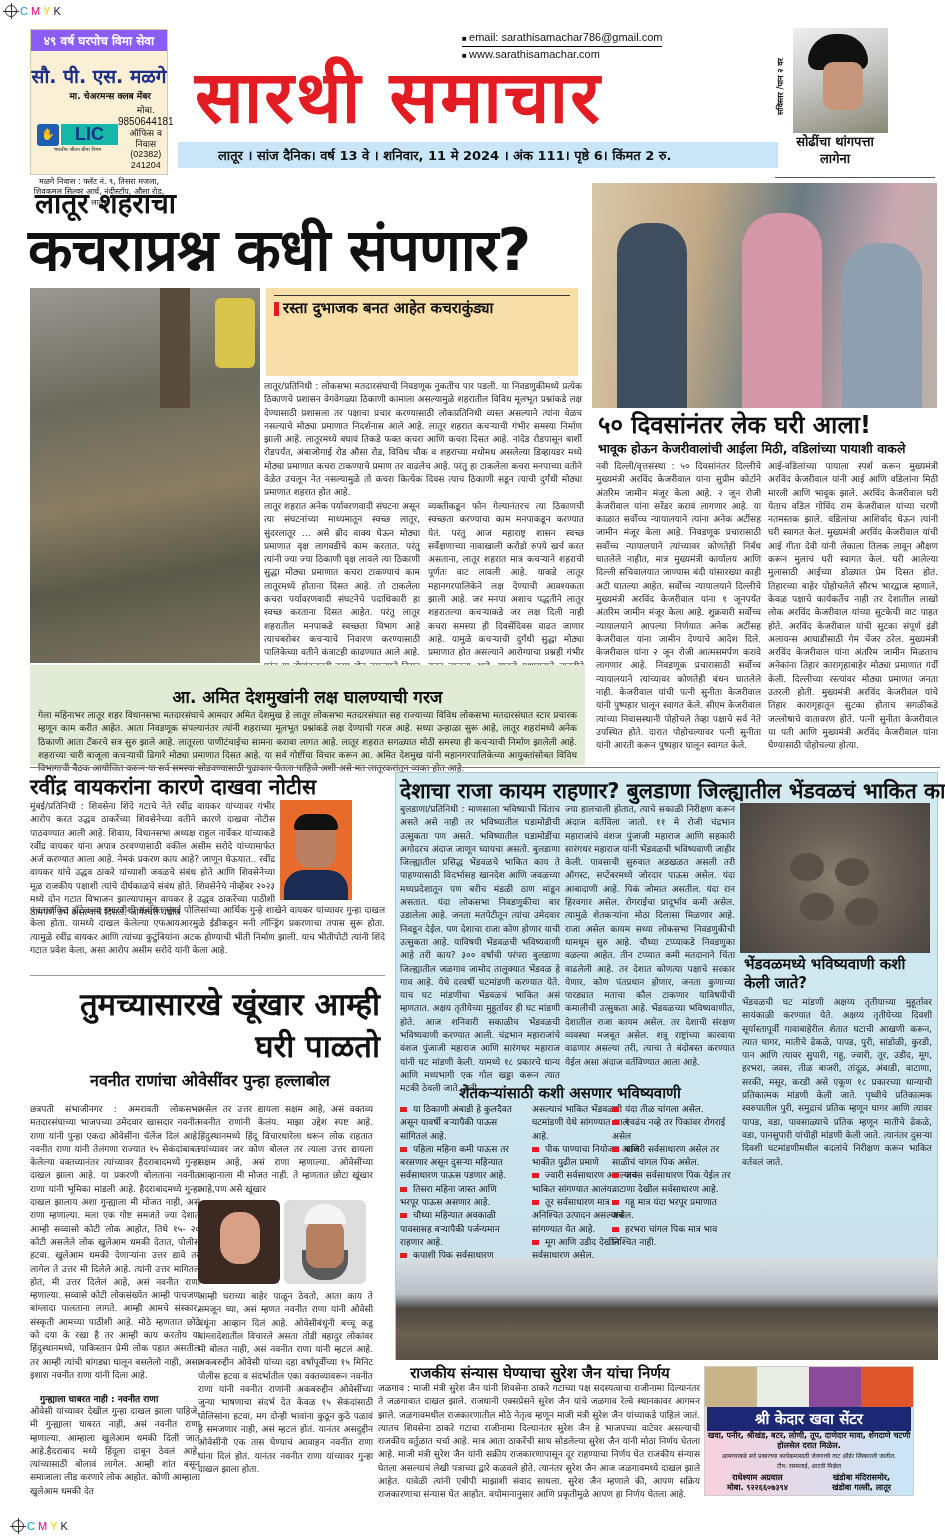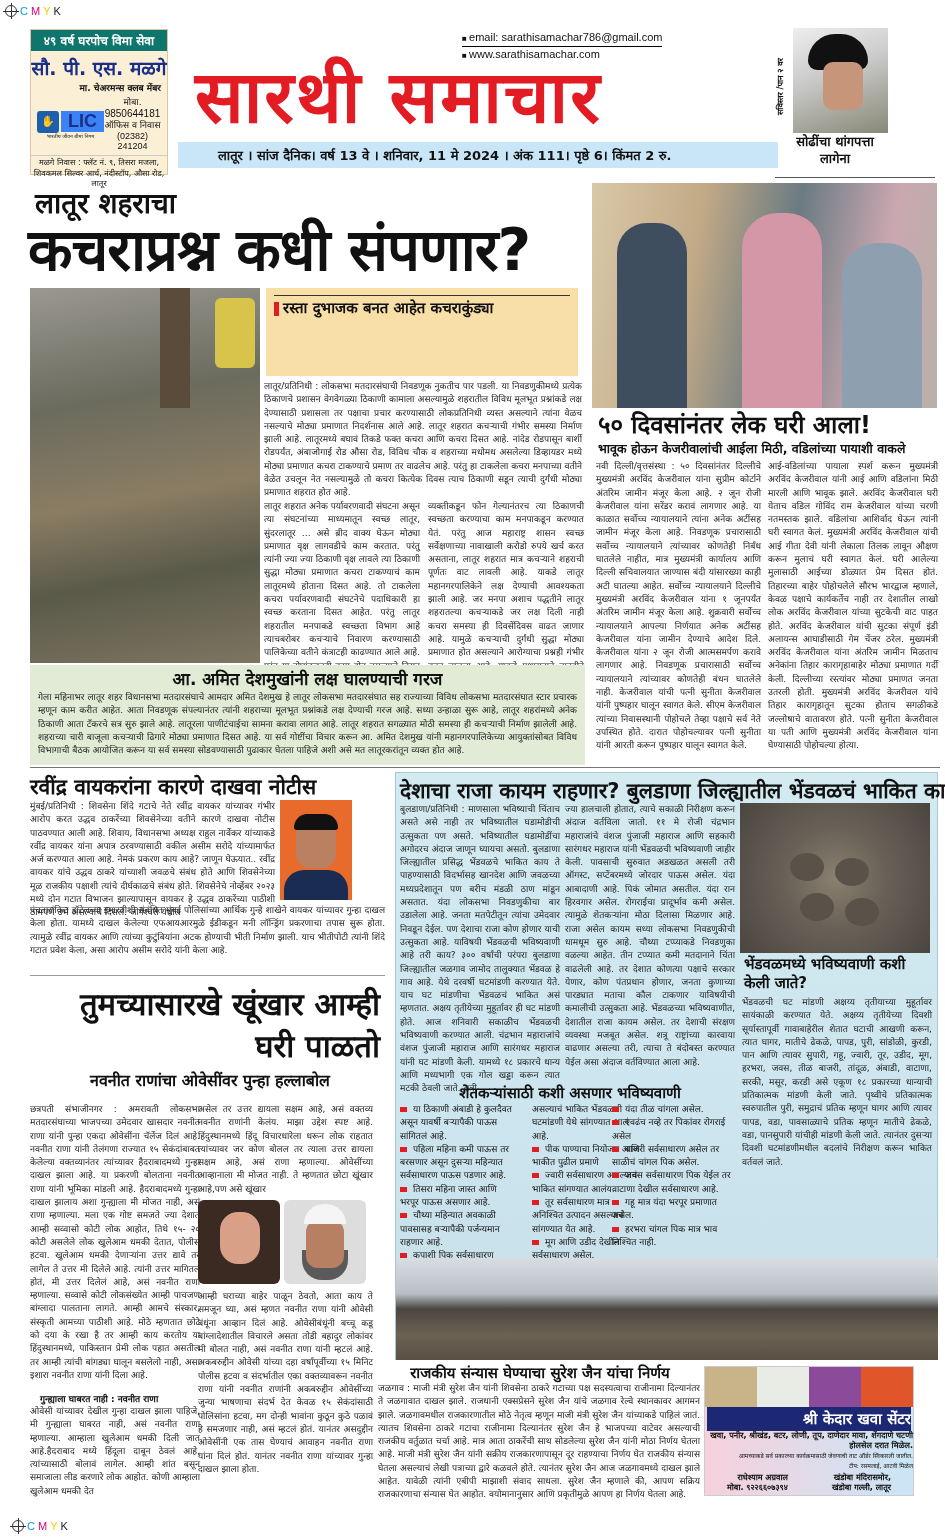--- a/index.html
+++ b/index.html
@@ -5,27 +5,27 @@
 *{box-sizing:border-box;margin:0;padding:0}
 body{width:945px;height:1538px;background:#fff;font-family:"DejaVu Sans","Liberation Sans",sans-serif;color:#111;position:relative;overflow:hidden}
 .abs{position:absolute}
 .cmyk{font-size:11px;font-family:"Liberation Sans",sans-serif;display:flex;align-items:center;gap:3px}
 .cmyk .c{color:#00a0e0}.cmyk .m{color:#e0007a}.cmyk .y{color:#f5d000}.cmyk .k{color:#222}
 .reg{width:12px;height:12px;border:1px solid #333;border-radius:50%;position:relative}
 .reg:before{content:"";position:absolute;left:-3px;right:-3px;top:5px;height:1px;background:#333}
 .reg:after{content:"";position:absolute;top:-3px;bottom:-3px;left:5px;width:1px;background:#333}
 
 .lic{left:30px;top:29px;width:138px;height:146px;background:#fbf0d6;border:1px solid #d8c8a0;font-size:8px;text-align:center}
-.lic .top{background:#0f766e;color:#fff;font-weight:bold;font-size:12px;padding:2px 4px}
-.lic .name{color:#1b2f86;font-weight:bold;font-size:19px;margin-top:4px}
-.lic .role{font-size:9px;text-align:right;padding-right:6px;font-weight:bold}
+.lic .top{background:#8b5cf6;color:#fff;font-weight:bold;font-size:12px;padding:2px 4px}
+.lic .name{color:#1b2f86;font-weight:bold;font-size:19px;margin-top:12px}
+.lic .role{font-size:9px;text-align:right;padding-right:16px;font-weight:bold}
 .lic .mid{display:flex;align-items:center;justify-content:space-between;padding:3px 6px}
 .lic .logo{display:flex;align-items:center;gap:2px}
 .lic .logo .em{width:22px;height:22px;background:#1b5fae;border-radius:3px;color:#f7d11a;font-size:11px;display:flex;align-items:center;justify-content:center}
-.lic .logo .txt{background:#3b82f6;color:#1b2f86;font-weight:bold;font-size:18px;padding:0 7px;font-family:"Liberation Sans",sans-serif}
+.lic .logo .txt{background:#14b8a6;color:#1b2f86;font-weight:bold;font-size:18px;padding:0 14px;font-family:"Liberation Sans",sans-serif}
 .lic .ph{font-size:9px;line-height:1.2}
 .lic .addr{font-size:8px;line-height:1.3;border-top:1px solid #ccc;padding-top:2px}
 
 .contact{left:462px;top:30px;font-size:11px;font-family:"Liberation Sans",sans-serif;line-height:14px}
 .contact div:before{content:"■ ";font-size:8px}
 .contact .em{border-bottom:1px solid #000}
 .mast{left:195px;top:52px;font-size:72px;font-weight:bold;color:#e31b23;letter-spacing:2px;font-family:"DejaVu Serif",serif;line-height:90px}
 .dateline{left:178px;top:142px;width:600px;height:26px;background:#c8e6f8;font-size:13px;font-weight:bold;padding:4px 0 0 40px;white-space:nowrap}
 .sodhi{left:775px;top:28px;width:160px;height:150px;border-bottom:1px solid #555}
 .sodhi .photo{position:absolute;left:18px;top:0;width:95px;height:105px;background:linear-gradient(160deg,#eee 0%,#ccc 40%,#887 100%)}
@@ -41,21 +41,21 @@
 .photo-garbage .person{position:absolute;left:185px;top:10px;width:40px;height:70px;background:#d8c44a;border-radius:6px}
 .deck{left:266px;top:288px;width:312px;height:88px;background:#f8dfa7;padding:5px 8px;font-size:15px;font-weight:bold;line-height:21px}
 .deck .b{display:flex;gap:4px}
 .deck .b:before{content:"";width:5px;height:14px;background:#e31b23;margin-top:4px;flex-shrink:0}
 .deck hr{border:0;border-top:1px solid #333;margin:2px 0}
 .body{font-size:9px;line-height:13.3px;text-align:justify;color:#222}
 .lead-p1{left:264px;top:380px;width:318px}
 .lead-c1{left:264px;top:500px;width:156px}
 .lead-c2{left:428px;top:500px;width:156px}
 .amit{left:30px;top:665px;width:555px;height:100px;background:#e2ebd6}
-.amit h3{font-size:17px;text-align:center;font-weight:bold;margin-top:2px}
+.amit h3{font-size:17px;text-align:center;font-weight:bold;margin-top:20px}
 .amit .body{padding:1px 8px}
 
 .photo-kej{left:592px;top:183px;width:345px;height:225px;background:linear-gradient(100deg,#d9c8a8 0%,#c2a986 30%,#6a7b82 55%,#caa7b0 80%,#b8b0a8 100%)}
 .photo-kej .p1{position:absolute;left:25px;top:40px;width:70px;height:185px;background:#3f4e5e;border-radius:30px 30px 0 0}
 .photo-kej .p2{position:absolute;left:150px;top:30px;width:80px;height:195px;background:#d497a8;border-radius:35px 35px 0 0}
 .photo-kej .p3{position:absolute;left:250px;top:60px;width:80px;height:165px;background:#8ea0b0;border-radius:35px 35px 0 0}
 .kej-h{left:598px;top:407px;font-size:24px;font-weight:bold;white-space:nowrap}
 .kej-sub{left:598px;top:440px;font-size:12.5px;font-weight:bold;white-space:nowrap}
 .kej-c1{left:596px;top:460px;width:165px}
 .kej-c2{left:768px;top:460px;width:170px}
@@ -94,21 +94,21 @@
 .bh-pc1,.bh-pc2,.bh-pc3{top:1103px;font-size:9px;line-height:13.3px}
 .bh-pc1{left:400px;width:112px}
 .bh-pc2{left:495px;width:110px}
 .bh-pc3{left:612px;width:125px}
 .bl:before{content:"";display:inline-block;width:7px;height:5px;background:#e31b23;margin-right:6px}
 .crowd{left:396px;top:1258px;width:542px;height:102px;background:linear-gradient(#d8dde2 0%,#b9c0c5 35%,#4a4640 50%,#6b6253 75%,#5a5146 100%)}
 
 .jain-h{left:380px;top:1362px;width:320px;text-align:center;font-size:15px;font-weight:bold}
 .jain-p{left:378px;top:1382px;width:322px}
 
-.kedar{left:704px;top:1366px;width:210px;height:130px;background:linear-gradient(90deg,#f7d0dc,#c9e6f7);border:1px solid #ccc;font-size:7px;text-align:right;line-height:10px}
+.kedar{left:704px;top:1366px;width:210px;height:130px;background:linear-gradient(90deg,#f7d0dc,#c9e6f7);border:1px solid #ccc;font-size:7px;text-align:center;line-height:10px}
 .kedar .imgs{display:flex;height:40px}
 .kedar .imgs div{flex:1}
 .kedar .ttl{background:#1c2873;color:#fff;font-size:15px;font-weight:bold;line-height:24px;margin:0 2px}
 .kedar .row{display:flex;justify-content:space-around;font-size:8px;font-weight:bold;margin-top:2px}
 </style>
 </head>
 <body>
 
 <div class="abs cmyk" style="left:5px;top:5px">
   <span class="reg"></span>

